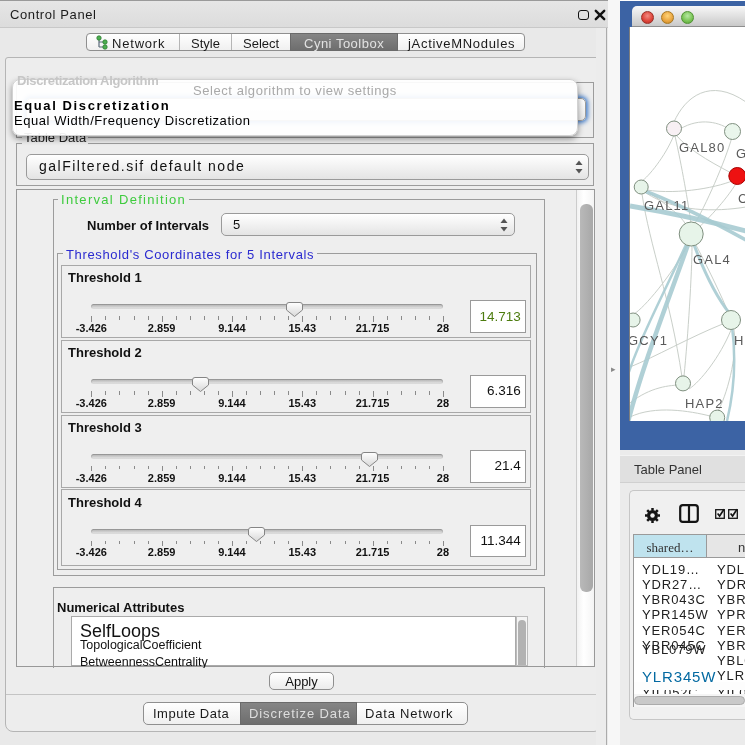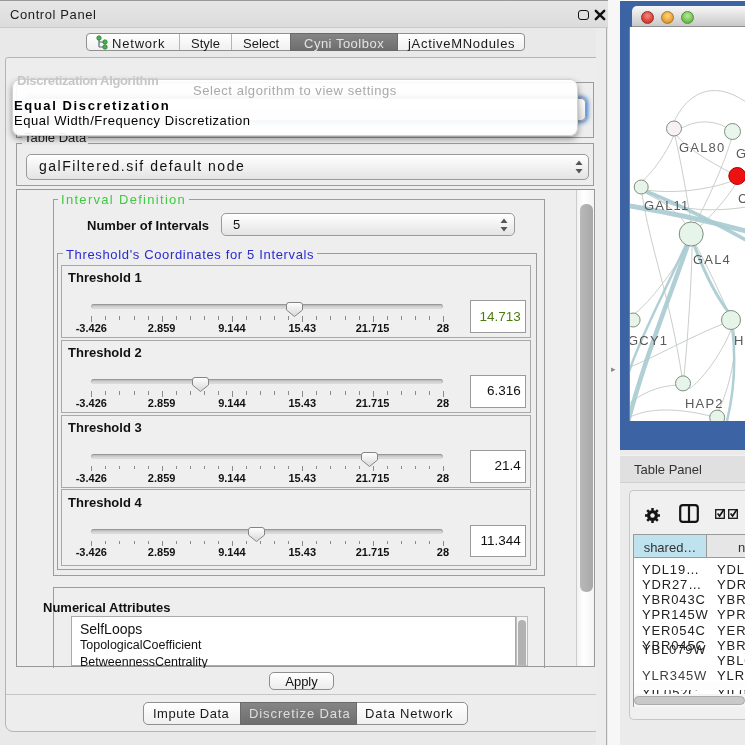--- a/index.html
+++ b/index.html
@@ -269,23 +269,23 @@
             <stop offset="1" stop-color="#d8d8d8"></stop>
           </linearGradient>
         </defs>
         <path d="M3 0.5 L14 0.5 Q16.5 0.5 16.5 3 L16.5 8 L8.5 14.5 L0.5 8 L0.5 3 Q0.5 0.5 3 0.5 Z" fill="url(#th3)" stroke="#858585" stroke-width="1"></path>
       </svg>
       <div class="abs" style="left:470.3px;top:524.89px;width:55.3px;height:32.6px;background:#fff;border:1px solid #9a9a9a;box-sizing:border-box;"></div>
       <div class="abs" style="left:470.3px;top:533.09px;width:50.5px;text-align:right;font-size:13.5px;color:#111;">11.344</div>
     </div>
 
   <div class="abs" style="left:53px;top:587px;width:490px;height:80px;border:1px solid #9c9c9c;border-bottom:none;"></div>
-  <div class="abs" style="left:43px;top:600px;font-size:13px;font-weight:bold;color:#111;">Numerical Attributes</div>
+  <div class="abs" style="left:57px;top:600px;font-size:13px;font-weight:bold;color:#111;">Numerical Attributes</div>
   <div class="abs" style="left:71px;top:616px;width:445px;height:50px;background:#ffffff;border:1px solid #aaa;box-sizing:border-box;"></div>
-  <div class="abs" style="left:80px;top:621px;font-size:14px;color:#111;">SelfLoops</div>
+  <div class="abs" style="left:80px;top:621px;font-size:18px;color:#111;">SelfLoops</div>
   <div class="abs" style="left:80px;top:638px;font-size:12.5px;color:#111;">TopologicalCoefficient</div>
   <div class="abs" style="left:80px;top:655px;font-size:12.5px;color:#111;">BetweennessCentrality</div>
   <div class="abs" style="left:516px;top:616px;width:12px;height:50px;background:#f4f4f4;border:1px solid #bbb;box-sizing:border-box;"></div>
   <div class="abs" style="left:518px;top:620px;width:8px;height:45px;background:#b2b2b2;border-radius:4px 4px 0 0;"></div>
 
   <div class="abs" style="left:6px;top:667.5px;width:589px;height:26px;background:#ededed;"></div>
 
   <div class="abs" style="left:269px;top:672px;width:65px;height:18px;border:1px solid #8f8f8f;border-radius:5px;
        background:linear-gradient(#ffffff,#ececec);box-sizing:border-box;"></div>
   <div class="abs" style="left:269px;top:674px;width:65px;text-align:center;font-size:13px;color:#111;">Apply</div>
@@ -407,38 +407,38 @@
 <svg class="abs" style="left:715px;top:508px;" width="25" height="11" viewBox="0 0 25 11">
   <rect x="0.7" y="1.7" width="8.6" height="8.6" fill="none" stroke="#141414" stroke-width="1.3"></rect>
   <path d="M2.6 5.4 L4.6 8 L9 1.2" stroke="#141414" stroke-width="1.6" fill="none"></path>
   <rect x="13.7" y="1.7" width="8.6" height="8.6" fill="none" stroke="#141414" stroke-width="1.3"></rect>
   <path d="M15.6 5.4 L17.6 8 L22 1.2" stroke="#141414" stroke-width="1.6" fill="none"></path>
 </svg>
 
 <div class="abs" style="left:633px;top:534px;width:112px;height:173px;background:#ffffff;border:1px solid #9a9a9a;border-right:none;box-sizing:border-box;"></div>
 <div class="abs" style="left:634px;top:535px;width:73px;height:23px;background:#bfe3ee;border-right:1px solid #9a9a9a;border-bottom:1px solid #9a9a9a;box-sizing:border-box;"></div>
 <div class="abs" style="left:707px;top:535px;width:38px;height:23px;background:#e6e6e6;border-bottom:1px solid #9a9a9a;box-sizing:border-box;"></div>
-<div class="abs" style="left:634px;top:540px;width:72px;text-align:center;font-size:13px;color:#333;">shared…</div>
+<div class="abs" style="left:634px;top:540px;width:72px;text-align:center;font-size:13px;color:#333;font-family:Liberation Serif, serif;">shared…</div>
 <div class="abs" style="left:738px;top:540px;font-size:13px;color:#333;">n</div>
 <div id="tablerows">
     <div class="abs" style="left:642px;top:561.6px;font-size:13px;color:#222;letter-spacing:0.85px;">YDL19…</div>
     <div class="abs" style="left:717px;top:561.6px;font-size:13px;color:#222;letter-spacing:0.9px;white-space:nowrap;">YDL1</div>
     <div class="abs" style="left:642px;top:576.8px;font-size:13px;color:#222;letter-spacing:0.85px;">YDR27…</div>
     <div class="abs" style="left:717px;top:576.8px;font-size:13px;color:#222;letter-spacing:0.9px;white-space:nowrap;">YDR2</div>
     <div class="abs" style="left:642px;top:592.1px;font-size:13px;color:#222;letter-spacing:0.85px;">YBR043C</div>
     <div class="abs" style="left:717px;top:592.1px;font-size:13px;color:#222;letter-spacing:0.9px;white-space:nowrap;">YBR0</div>
     <div class="abs" style="left:642px;top:607.3px;font-size:13px;color:#222;letter-spacing:0.85px;">YPR145W</div>
     <div class="abs" style="left:717px;top:607.3px;font-size:13px;color:#222;letter-spacing:0.9px;white-space:nowrap;">YPR1</div>
     <div class="abs" style="left:642px;top:622.6px;font-size:13px;color:#222;letter-spacing:0.85px;">YER054C</div>
     <div class="abs" style="left:717px;top:622.6px;font-size:13px;color:#222;letter-spacing:0.9px;white-space:nowrap;">YER0</div>
     <div class="abs" style="left:642px;top:637.8px;font-size:13px;color:#222;letter-spacing:0.85px;">YBR045C</div>
     <div class="abs" style="left:717px;top:637.8px;font-size:13px;color:#222;letter-spacing:0.9px;white-space:nowrap;">YBR0</div>
     <div class="abs" style="left:642px;top:642px;font-size:13px;color:#222;letter-spacing:0.85px;">YBL079W</div>
     <div class="abs" style="left:717px;top:653.0px;font-size:13px;color:#222;letter-spacing:0.9px;white-space:nowrap;">YBL0</div>
-    <div class="abs" style="left:642px;top:668.3px;font-size:13px;color:#404040;letter-spacing:0.85px;">YLR345W</div>
+    <div class="abs" style="left:642px;top:668.3px;font-size:15px;color:#0369a1;letter-spacing:0.85px;">YLR345W</div>
     <div class="abs" style="left:717px;top:668.3px;font-size:13px;color:#222;letter-spacing:0.9px;white-space:nowrap;">YLR3</div>
     <div class="abs" style="left:642px;top:685.0px;font-size:13px;color:#222;letter-spacing:0.85px;">YIL052C</div>
     <div class="abs" style="left:717px;top:685.0px;font-size:13px;color:#222;letter-spacing:0.9px;white-space:nowrap;">YIL0</div>
   </div>
 
 <div class="abs" style="left:634px;top:682px;width:111px;height:8px;background:#fdfdfd;"></div>
 <div class="abs" style="left:634px;top:694px;width:111px;height:13px;background:#f5f5f5;"></div>
 <div class="abs" style="left:634px;top:696px;width:111px;height:9px;background:#c9c9c9;border:1px solid #ababab;border-radius:5px;box-sizing:border-box;"></div>
 
 </body></html>

